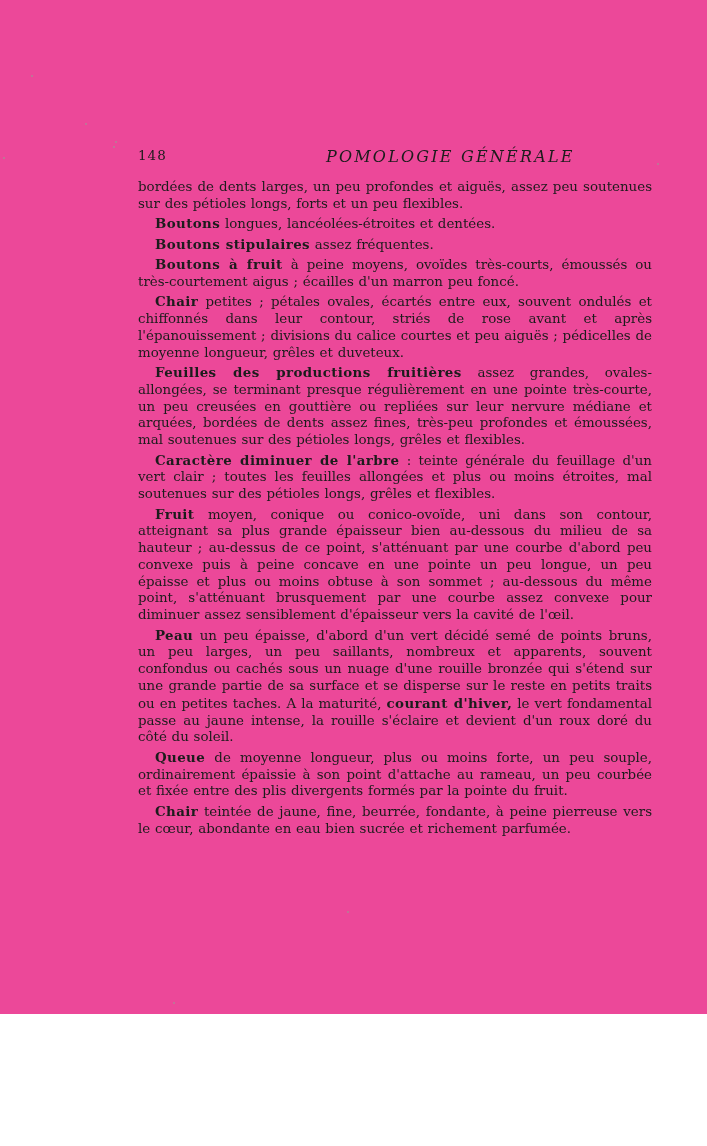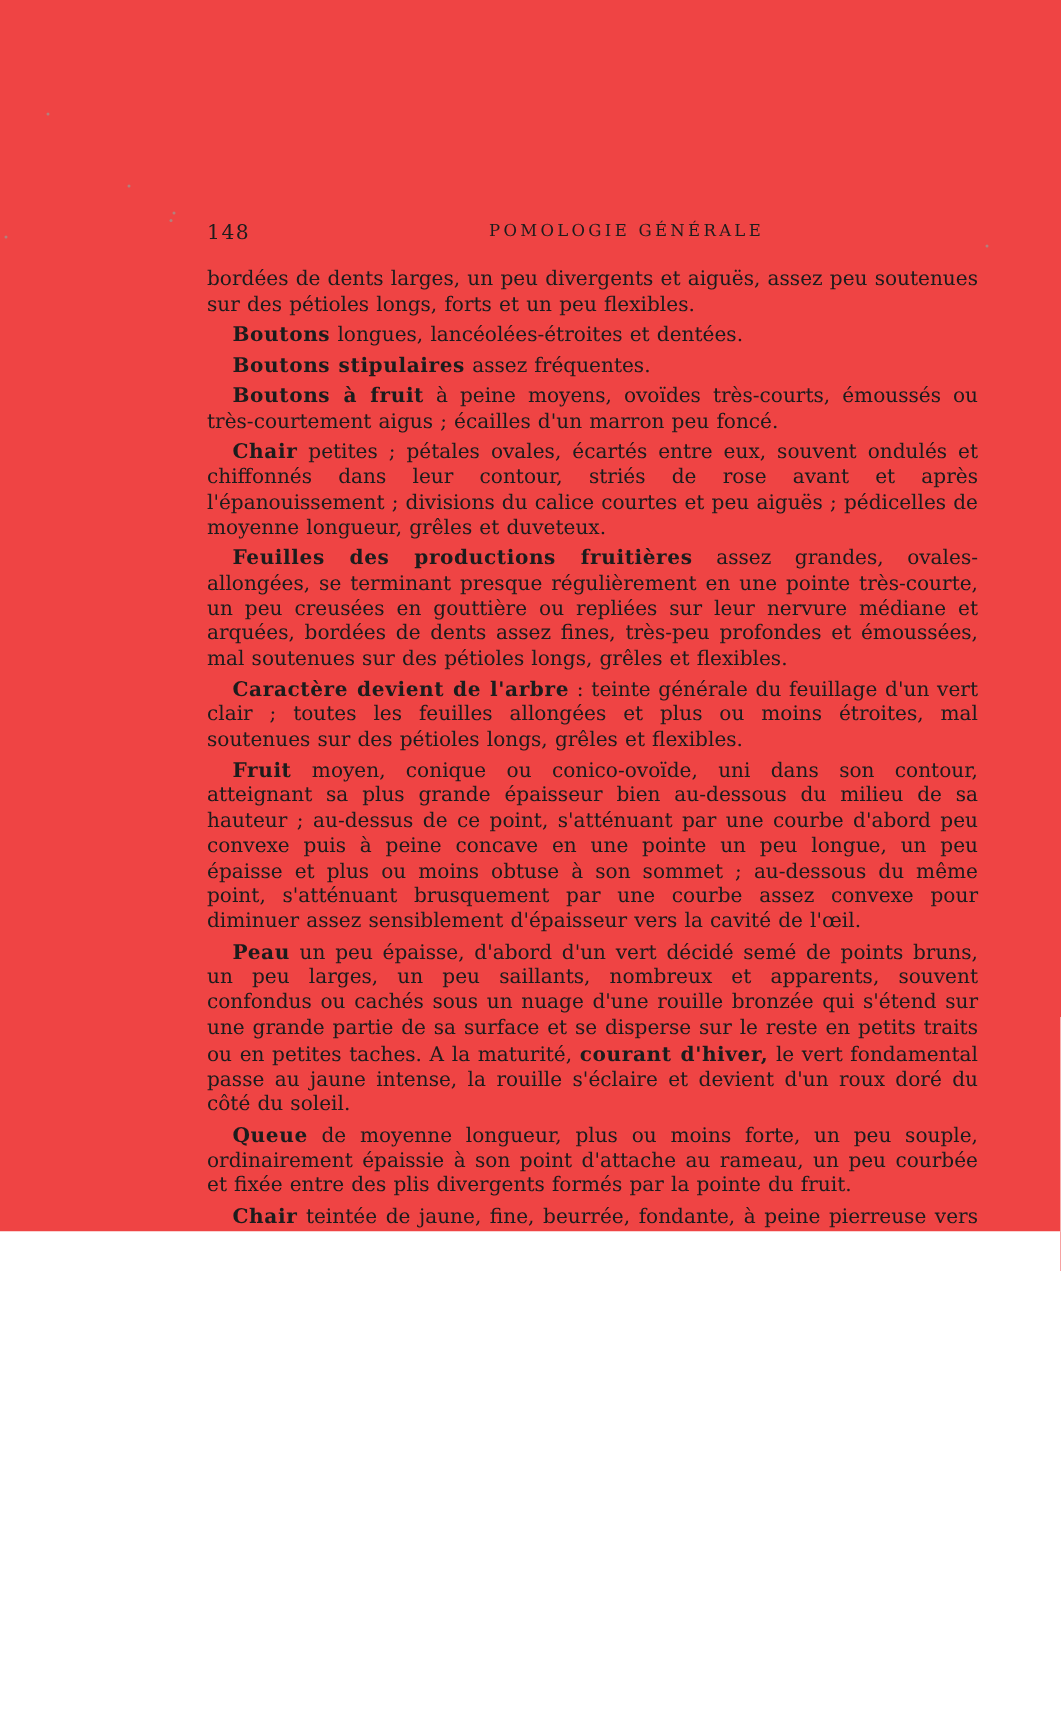--- a/index.html
+++ b/index.html
@@ -3,22 +3,22 @@
 <meta charset="utf-8">
 <style>
   html, body {
     margin: 0;
     padding: 0;
     background: #ffffff;
   }
   .page {
     position: relative;
     width: 707px;
-    height: 821px;
-    background: #ef4444;
+    height: 1014px;
+    background: #ec4899;
     overflow: hidden;
     font-family: "DejaVu Serif", "Liberation Serif", serif;
     color: #1c1c1c;
   }
   .running-head {
     position: absolute;
     top: 147px;
     left: 0;
     width: 707px;
     height: 20px;
@@ -27,22 +27,23 @@
     position: absolute;
     left: 138px;
     top: 0;
     font-size: 13.5px;
     letter-spacing: 1px;
   }
   .running-title {
     position: absolute;
     left: 326px;
     top: 0;
-    font-size: 11px;
+    font-size: 16px;
     letter-spacing: 2.2px;
+    font-style: italic;
   }
   .text-block {
     position: absolute;
     top: 179px;
     left: 138px;
     width: 514px;
     font-size: 13.4px;
     line-height: 16.8px;
     text-align: justify;
     hyphens: auto;
@@ -92,25 +93,25 @@
       <div class="speck" style="left: 353px; top: 1081px;"></div>
       <div class="speck" style="left: 657px; top: 163px;"></div>
     </div>
 
   <header class="running-head">
     <span class="page-number">148</span>
     <span class="running-title">POMOLOGIE GÉNÉRALE</span>
   </header>
 
   <main class="text-block" id="text-block">
-      <p class="para"><span class="plain">bordées de dents larges, un peu divergents et aiguës, assez peu soutenues sur des pétioles longs, forts et un peu flexibles.</span></p>
+      <p class="para"><span class="plain">bordées de dents larges, un peu profondes et aiguës, assez peu soutenues sur des pétioles longs, forts et un peu flexibles.</span></p>
       <p class="para indent"><span class="lead">Boutons</span><span class="plain"> longues, lancéolées-étroites et dentées.</span></p>
       <p class="para indent"><span class="lead">Boutons stipulaires</span><span class="plain"> assez fréquentes.</span></p>
       <p class="para indent"><span class="lead">Boutons à fruit</span><span class="plain"> à peine moyens, ovoïdes très-courts, émoussés ou très-courtement aigus ; écailles d'un marron peu foncé.</span></p>
       <p class="para indent"><span class="lead">Chair</span><span class="plain"> petites ; pétales ovales, écartés entre eux, souvent ondulés et chiffonnés dans leur contour, striés de rose avant et après l'épanouissement ; divisions du calice courtes et peu aiguës ; pédicelles de moyenne longueur, grêles et duveteux.</span></p>
       <p class="para indent"><span class="lead">Feuilles des productions fruitières</span><span class="plain"> assez grandes, ovales-allongées, se terminant presque régulièrement en une pointe très-courte, un peu creusées en gouttière ou repliées sur leur nervure médiane et arquées, bordées de dents assez fines, très-peu profondes et émoussées, mal soutenues sur des pétioles longs, grêles et flexibles.</span></p>
-      <p class="para indent"><span class="lead">Caractère devient de l'arbre</span><span class="plain"> : teinte générale du feuillage d'un vert clair ; toutes les feuilles allongées et plus ou moins étroites, mal soutenues sur des pétioles longs, grêles et flexibles.</span></p>
+      <p class="para indent"><span class="lead">Caractère diminuer de l'arbre</span><span class="plain"> : teinte générale du feuillage d'un vert clair ; toutes les feuilles allongées et plus ou moins étroites, mal soutenues sur des pétioles longs, grêles et flexibles.</span></p>
       <p class="para indent"><span class="lead">Fruit</span><span class="plain"> moyen, conique ou conico-ovoïde, uni dans son contour, atteignant sa plus grande épaisseur bien au-dessous du milieu de sa hauteur ; au-dessus de ce point, s'atténuant par une courbe d'abord peu convexe puis à peine concave en une pointe un peu longue, un peu épaisse et plus ou moins obtuse à son sommet ; au-dessous du même point, s'atténuant brusquement par une courbe assez convexe pour diminuer assez sensiblement d'épaisseur vers la cavité de l'œil.</span></p>
       <p class="para indent"><span class="lead">Peau</span><span class="plain"> un peu épaisse, d'abord d'un vert décidé semé de points bruns, un peu larges, un peu saillants, nombreux et apparents, souvent confondus ou cachés sous un nuage d'une rouille bronzée qui s'étend sur une grande partie de sa surface et se disperse sur le reste en petits traits ou en petites taches. A la maturité, </span><span class="lead">courant d'hiver,</span><span class="plain"> le vert fondamental passe au jaune intense, la rouille s'éclaire et devient d'un roux doré du côté du soleil.</span></p>
       <p class="para indent"><span class="lead">Queue</span><span class="plain"> de moyenne longueur, plus ou moins forte, un peu souple, ordinairement épaissie à son point d'attache au rameau, un peu courbée et fixée entre des plis divergents formés par la pointe du fruit.</span></p>
       <p class="para indent"><span class="lead">Chair</span><span class="plain"> teintée de jaune, fine, beurrée, fondante, à peine pierreuse vers le cœur, abondante en eau bien sucrée et richement parfumée.</span></p>
     </main>
 </div>
 
 </body></html>

